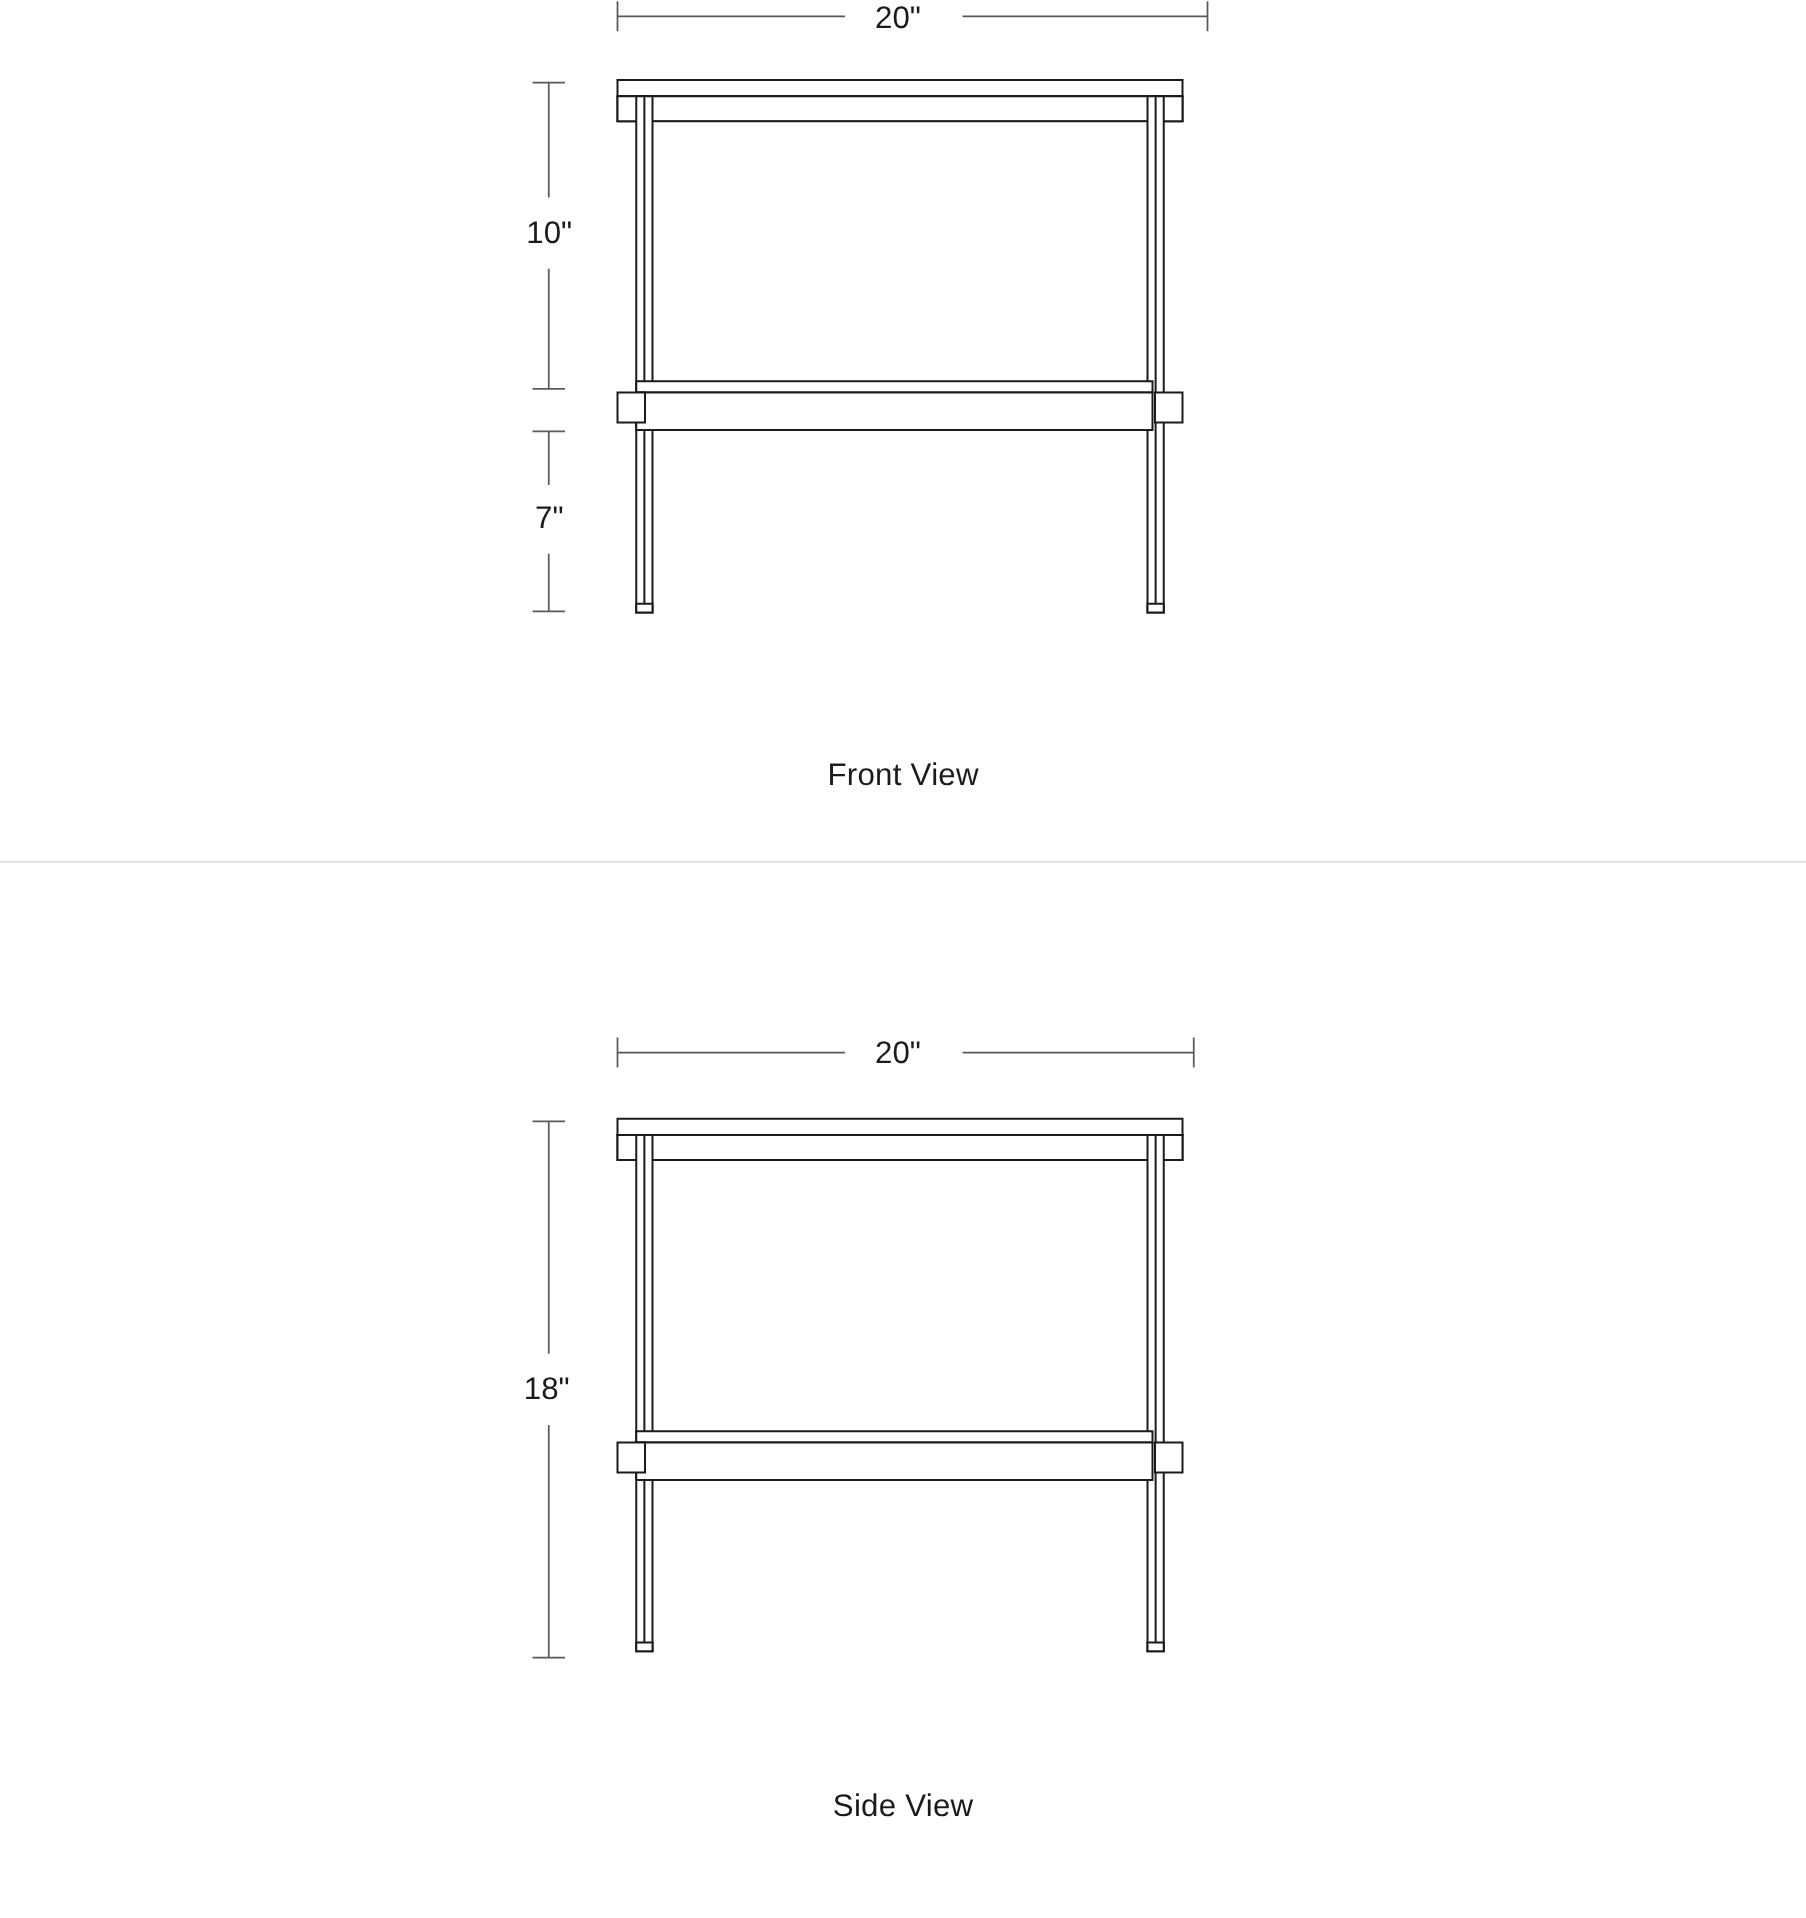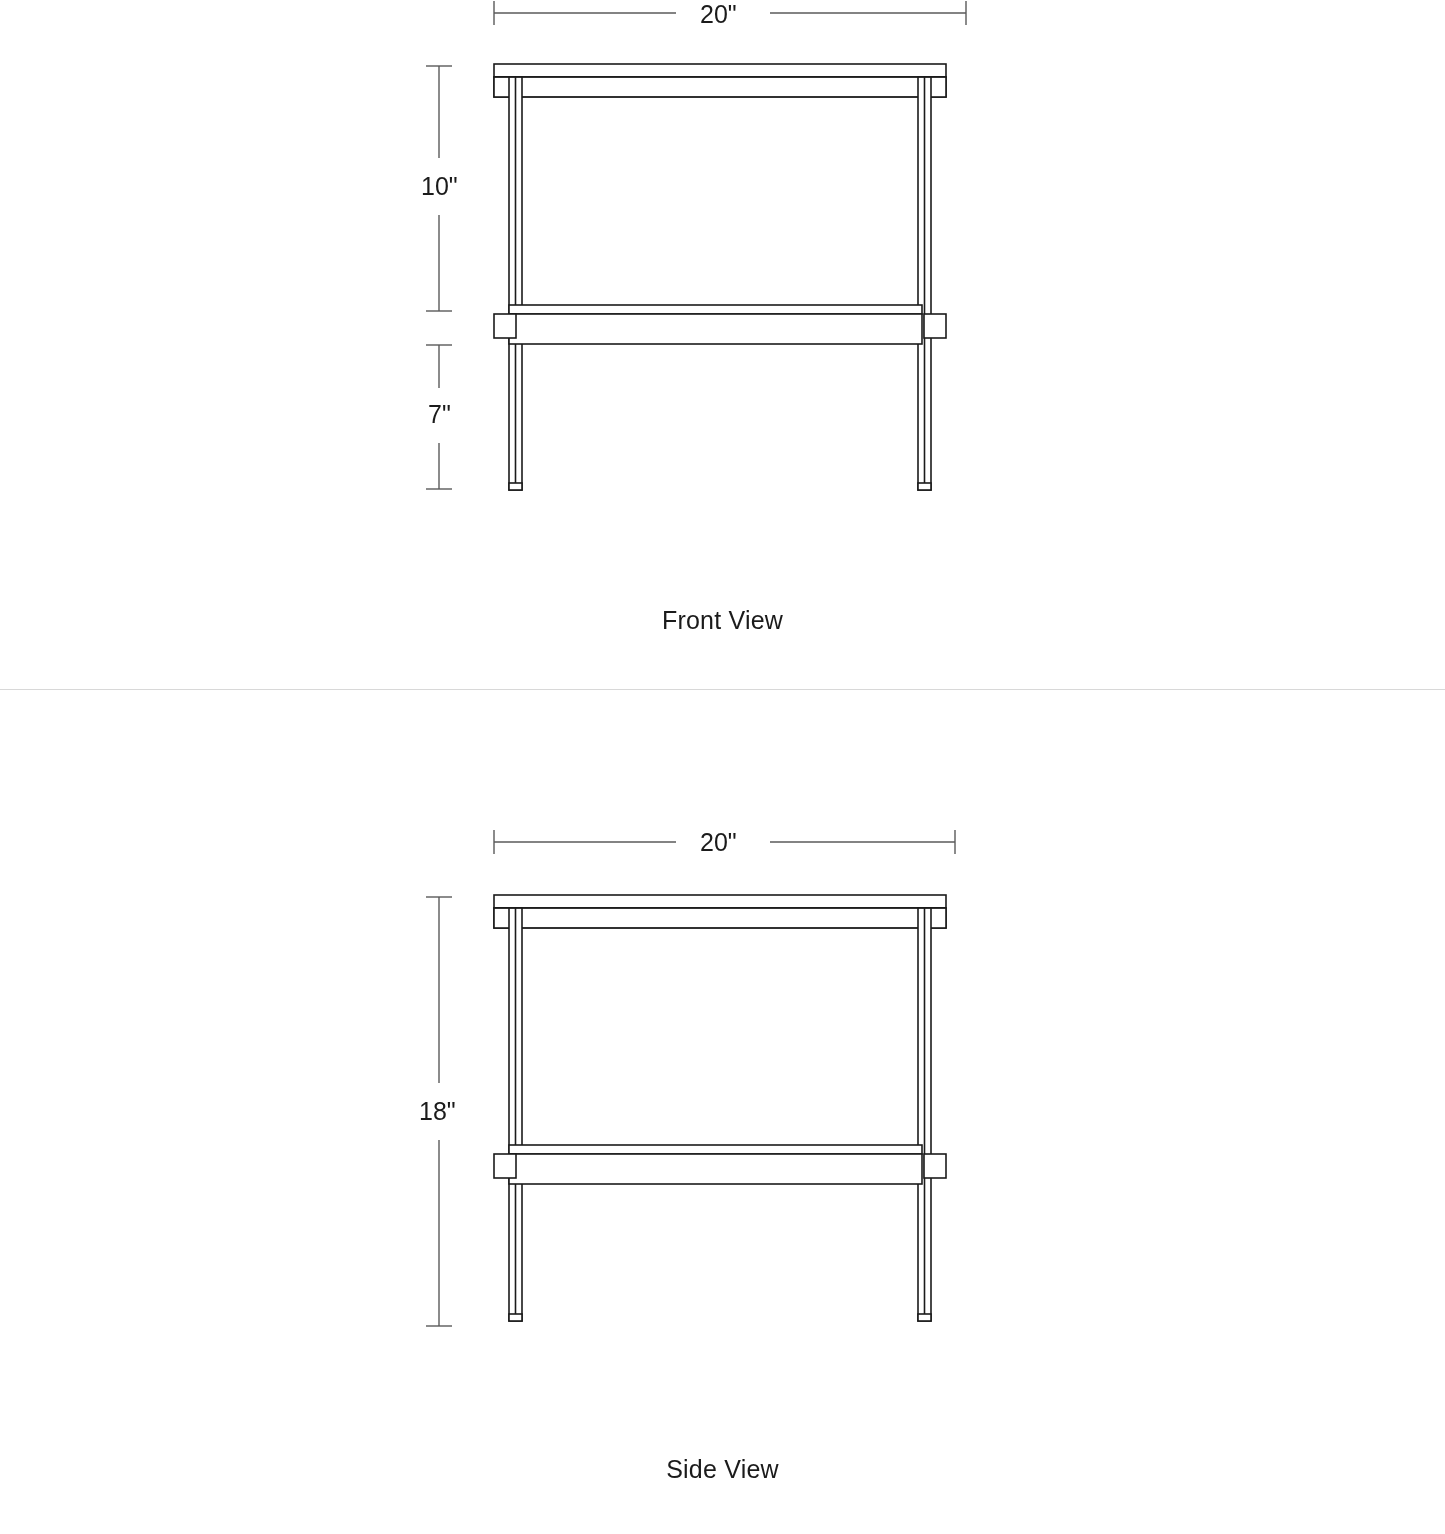--- a/index.html
+++ b/index.html
@@ -170,16 +170,16 @@
       <g fill="none" stroke="#1b1b1b" stroke-width="1.2">
         <line x1="522" y1="238" x2="918" y2="238"></line>
         <line x1="494" y1="218" x2="946" y2="218"></line>
       </g>
     </svg>
 
     <div class="dim-label" style="left:419px; top:407px;">18"</div>
 
     <div class="dim-label" style="left:700px; top:138px;">20"</div>
 
-    <div class="view-caption" style="top:765px;">Side View</div>
+    <div class="view-caption" style="top:741px;">Side View</div>
   </div>
 
 </div>
 
 </body></html>

